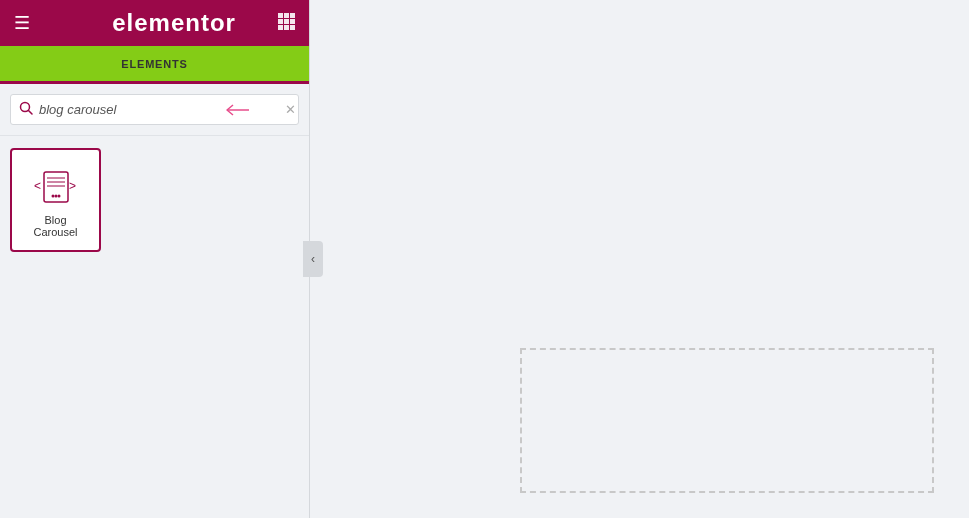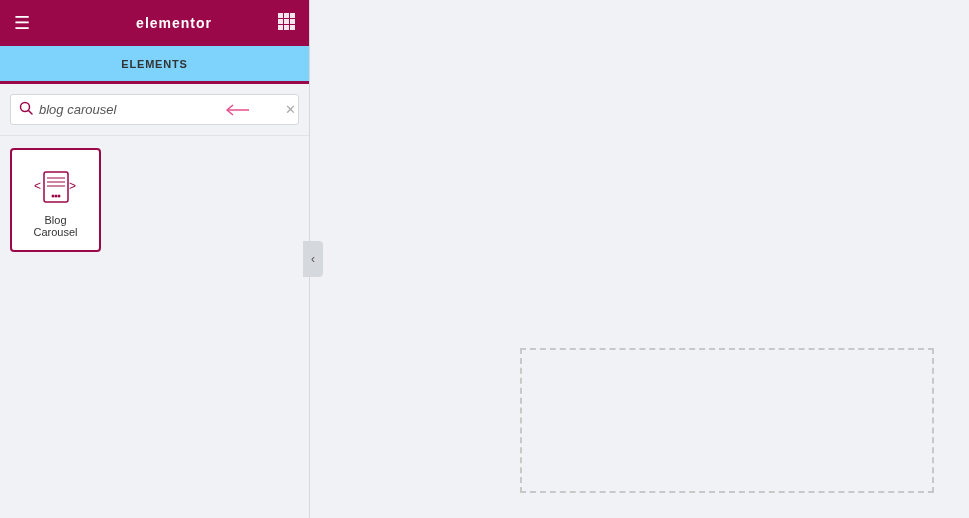--- a/index.html
+++ b/index.html
@@ -40,36 +40,36 @@
     }
 
     .hamburger-icon {
       color: #fff;
       font-size: 18px;
       cursor: pointer;
     }
 
     .elementor-logo {
       color: #fff;
-      font-size: 14px;
+      font-size: 24px;
       font-weight: 600;
       letter-spacing: 1px;
       margin-left: 41px;
     }
 
     .grid-icon {
       color: #fff;
       font-size: 18px;
       cursor: pointer;
     }
 
     
     .tabs-bar {
       display: flex;
-      background: #7dd3fc;
+      background: #84cc16;
       border-bottom: 2px solid #e5e8ec;
       flex-direction: column;
     }
 
     .tab {
       flex: 1;
       text-align: center;
       padding: 12px 0;
       font-size: 11px;
       font-weight: 600;

